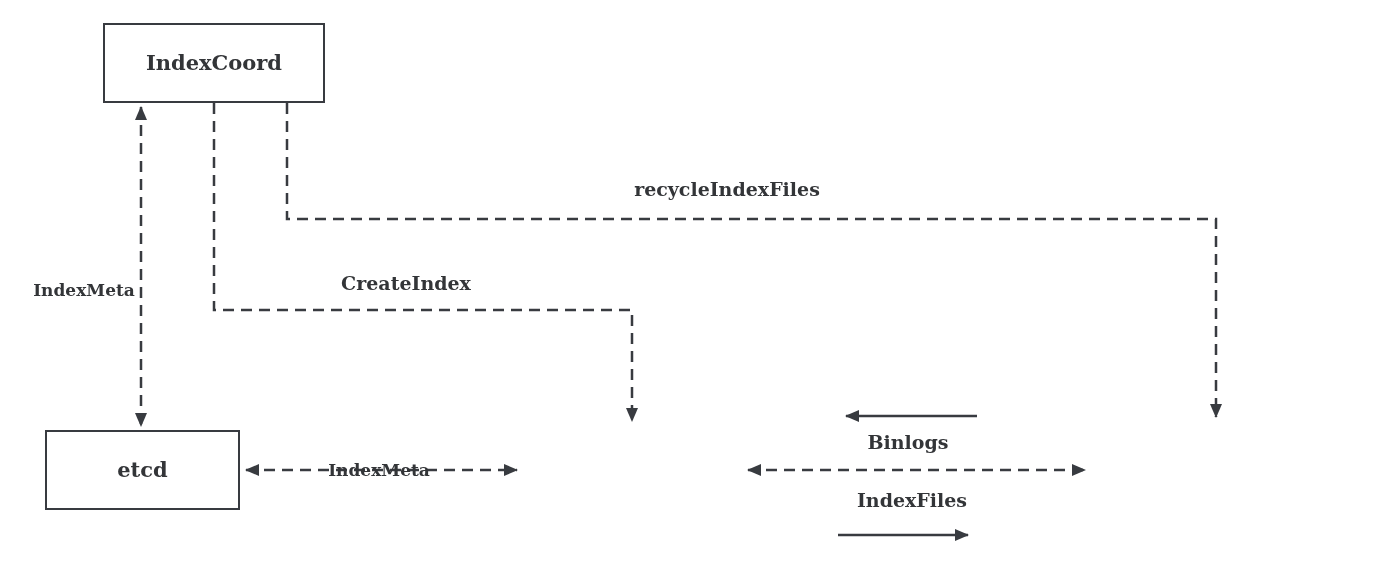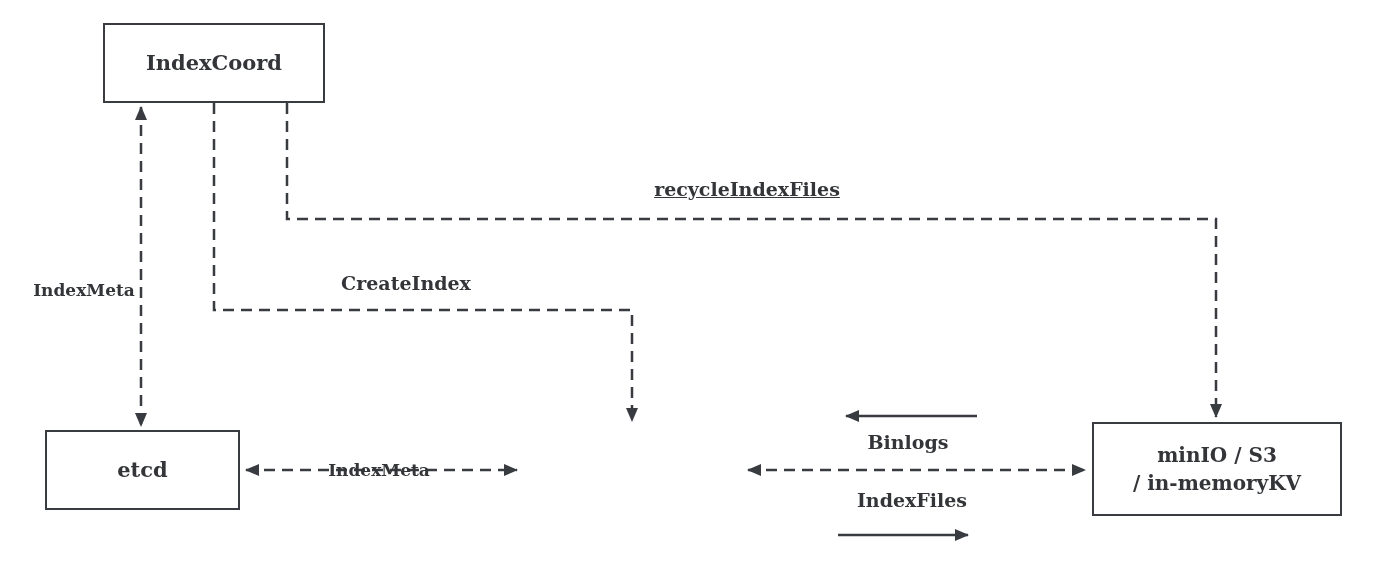--- a/index.html
+++ b/index.html
@@ -47,21 +47,21 @@
     transform:translateX(-50%);
     white-space:nowrap;
     color:var(--text);
     font-weight:bold;
     font-size:19px;
     line-height:1.15;
   }
   .edge-label.small{font-size:17px;margin-top:20px;}
   .lbl-index-meta-left{left:84px;top:261px;}
   .lbl-create-index{left:406px;top:273px;}
-  .lbl-recycle{left:747px;top:179px;text-decoration:underline;}
+  .lbl-recycle{left:727px;top:179px;}
   .lbl-index-meta-bottom{left:379px;top:441px;}
   .lbl-binlogs{left:908px;top:432px;}
   .lbl-index-files{left:912px;top:490px;}
 </style>
 </head>
 <body>
 
 <div class="canvas">
 
   <svg class="edges" viewBox="0 0 1377 585">
@@ -88,24 +88,20 @@
 
   <div class="node node-etcd">
     <span>etcd</span>
   </div>
 
   <div class="node node-index-coord">
     <span>IndexCoord</span>
   </div>
 
 
-  <div class="node node-storage">
-    <span>minIO / S3</span>
-    <span>/ in-memoryKV</span>
-  </div>
 
   <div class="edge-label small lbl-index-meta-left">IndexMeta</div>
 
   <div class="edge-label lbl-create-index">CreateIndex</div>
 
   <div class="edge-label lbl-recycle">recycleIndexFiles</div>
 
   <div class="edge-label small lbl-index-meta-bottom">IndexMeta</div>
 
   <div class="edge-label lbl-binlogs">Binlogs</div>

